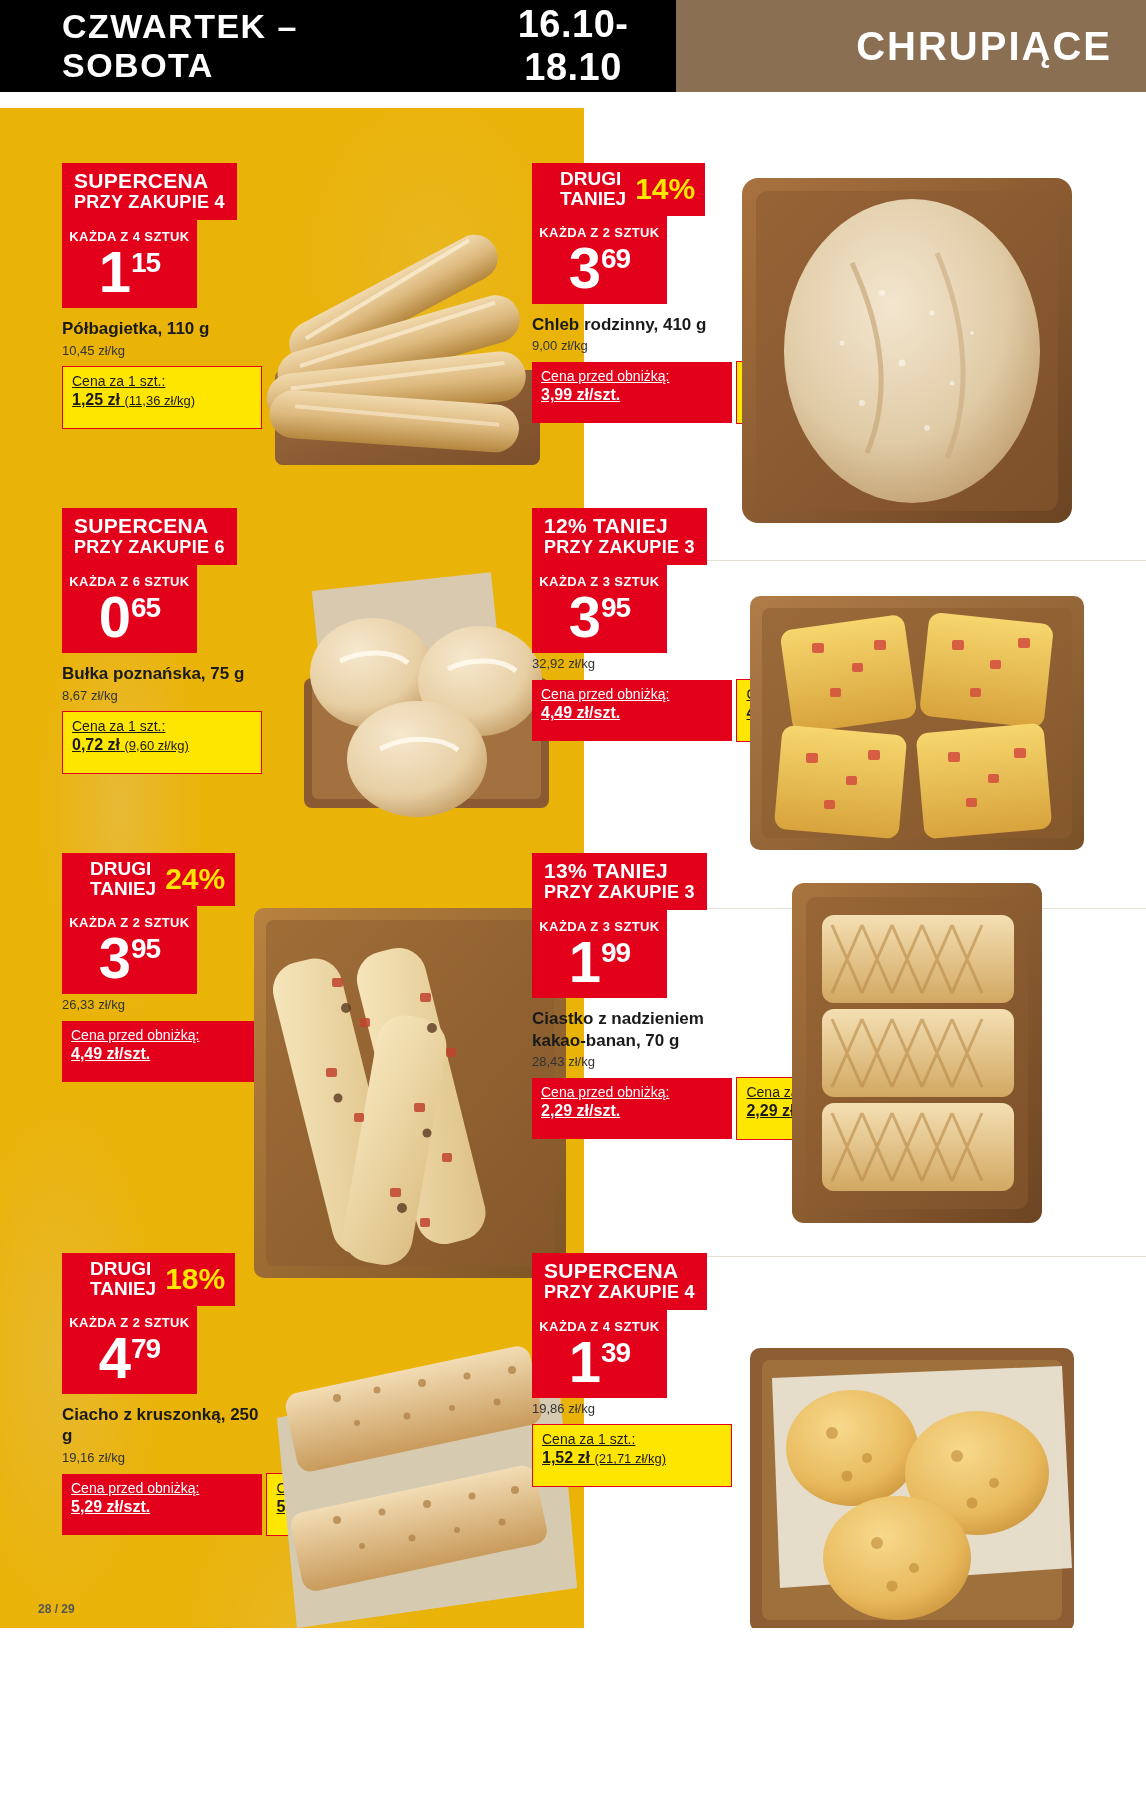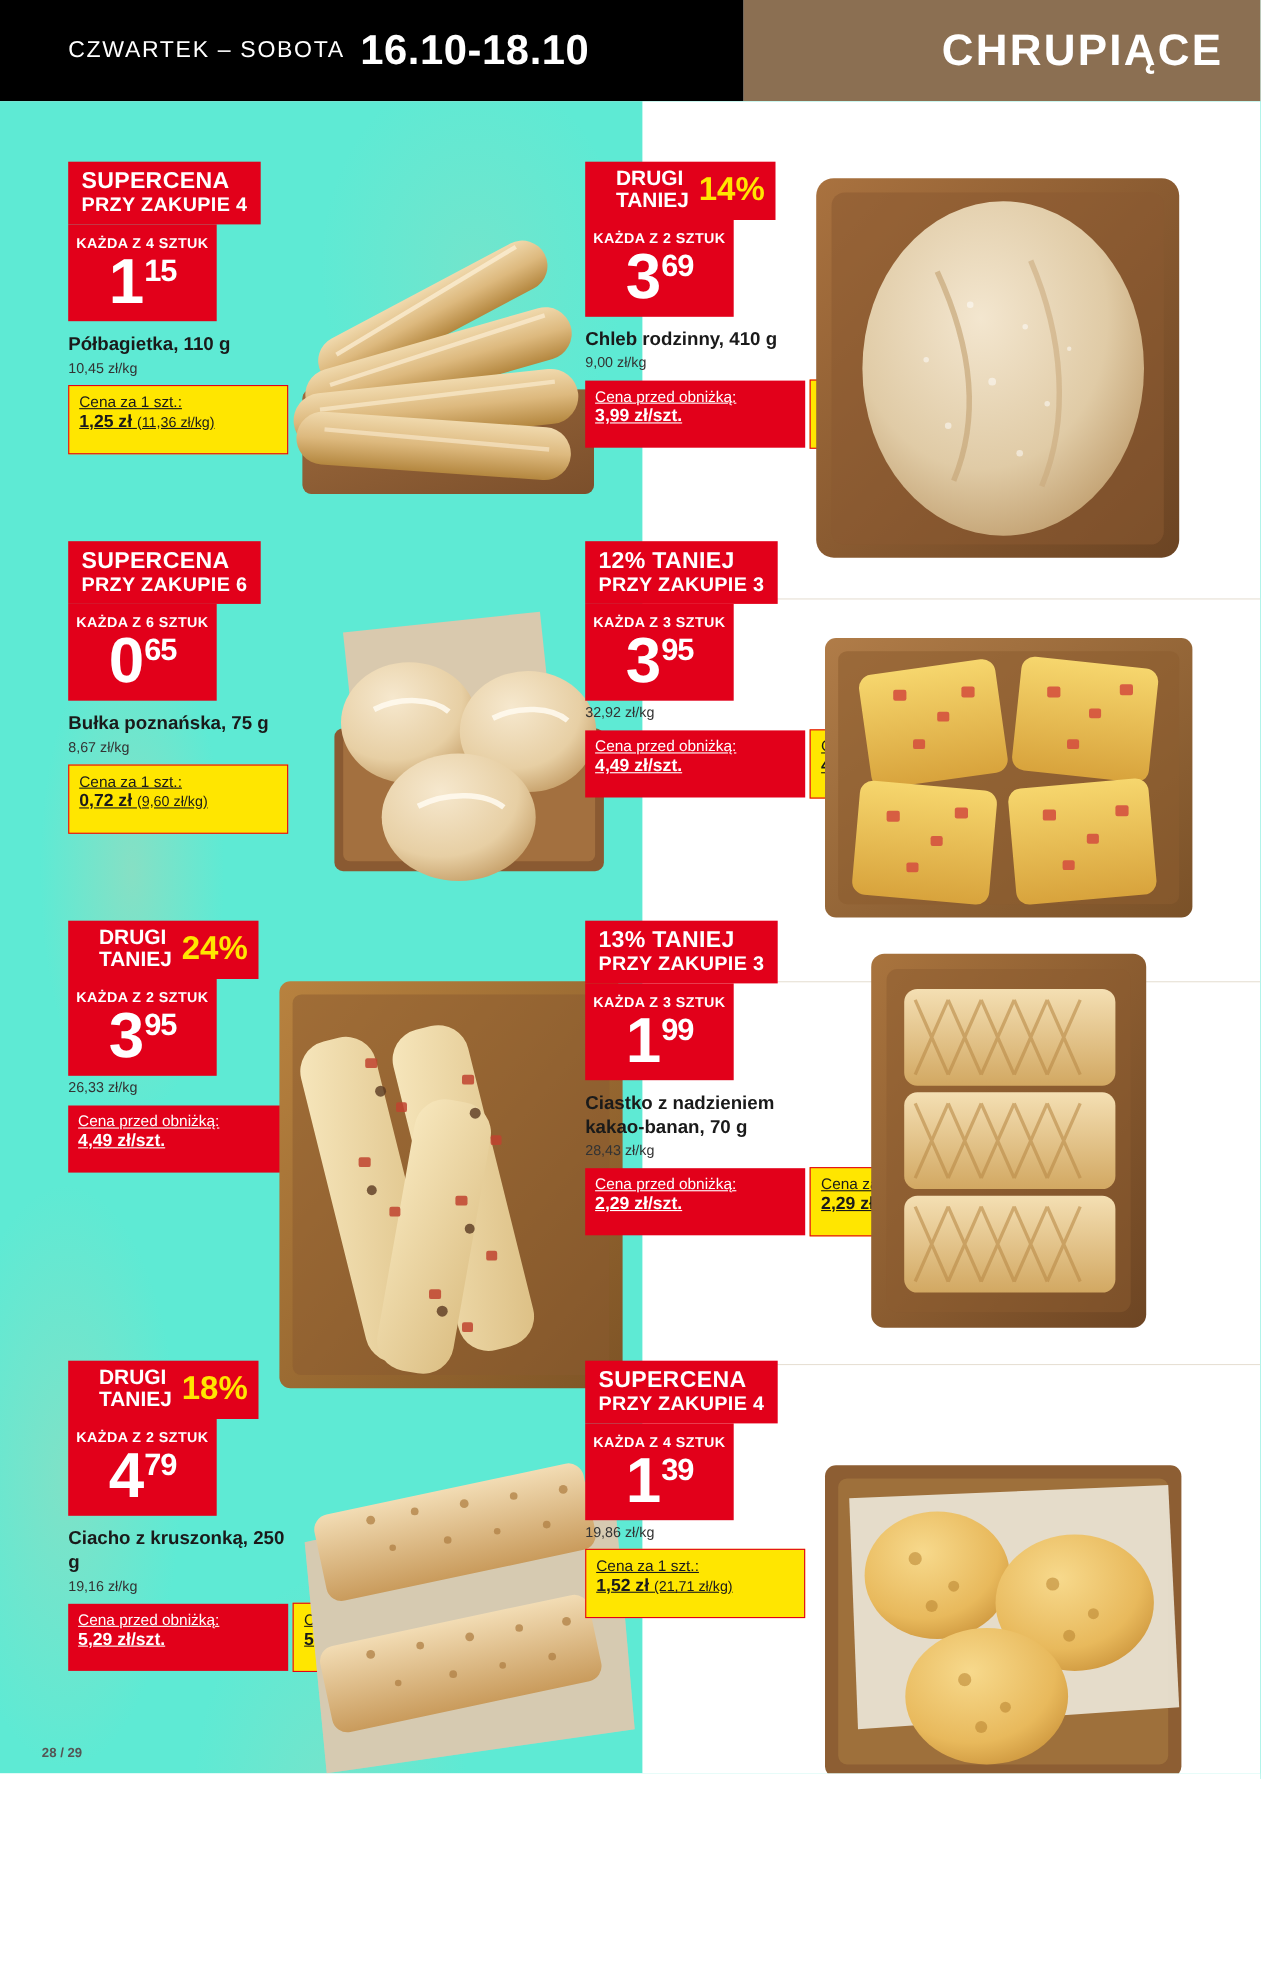--- a/index.html
+++ b/index.html
@@ -21,22 +21,22 @@
   }
   .header-left {
     width: 676px;
     background: #000000;
     display: flex;
     align-items: center;
     padding-left: 62px;
     color: #ffffff;
   }
   .hdr-days {
-    font-size: 21px;
-    font-weight: normal;
+    font-size: 34px;
+    font-weight: bold;
     letter-spacing: 1.5px;
   }
   .hdr-dates {
     font-size: 38px;
     font-weight: bold;
     margin-left: 14px;
     letter-spacing: 0.5px;
     text-align: center;
   }
   .header-right {
@@ -52,22 +52,23 @@
     font-size: 40px;
     font-weight: bold;
     letter-spacing: 2px;
   }
 
   
   .page {
     position: relative;
     width: 1146px;
     height: 1520px;
-    background: #5eead4;
+    background: #eab308;
     overflow: hidden;
+    margin-top: 16px;
   }
   .col-right-bg {
     position: absolute;
     left: 584px;
     top: 0;
     width: 562px;
     height: 1708px;
     background: #ffffff;
   }
   

